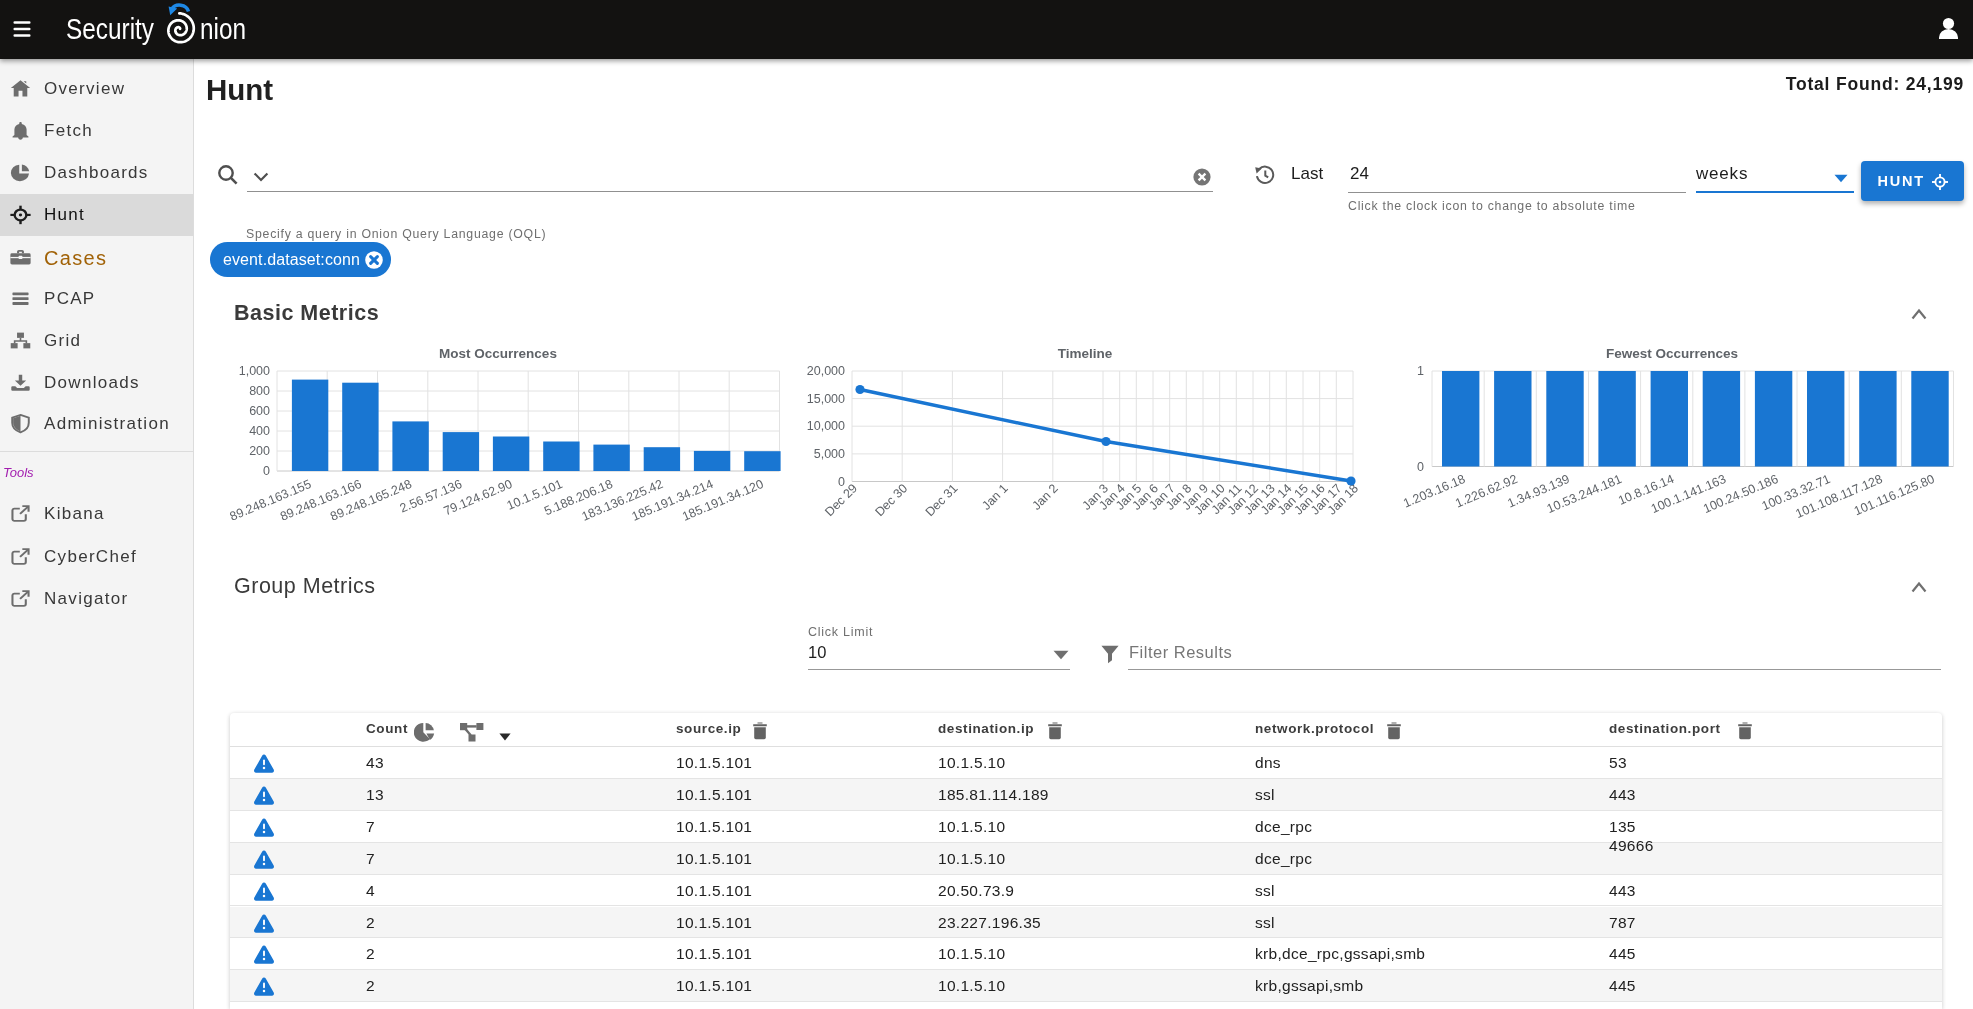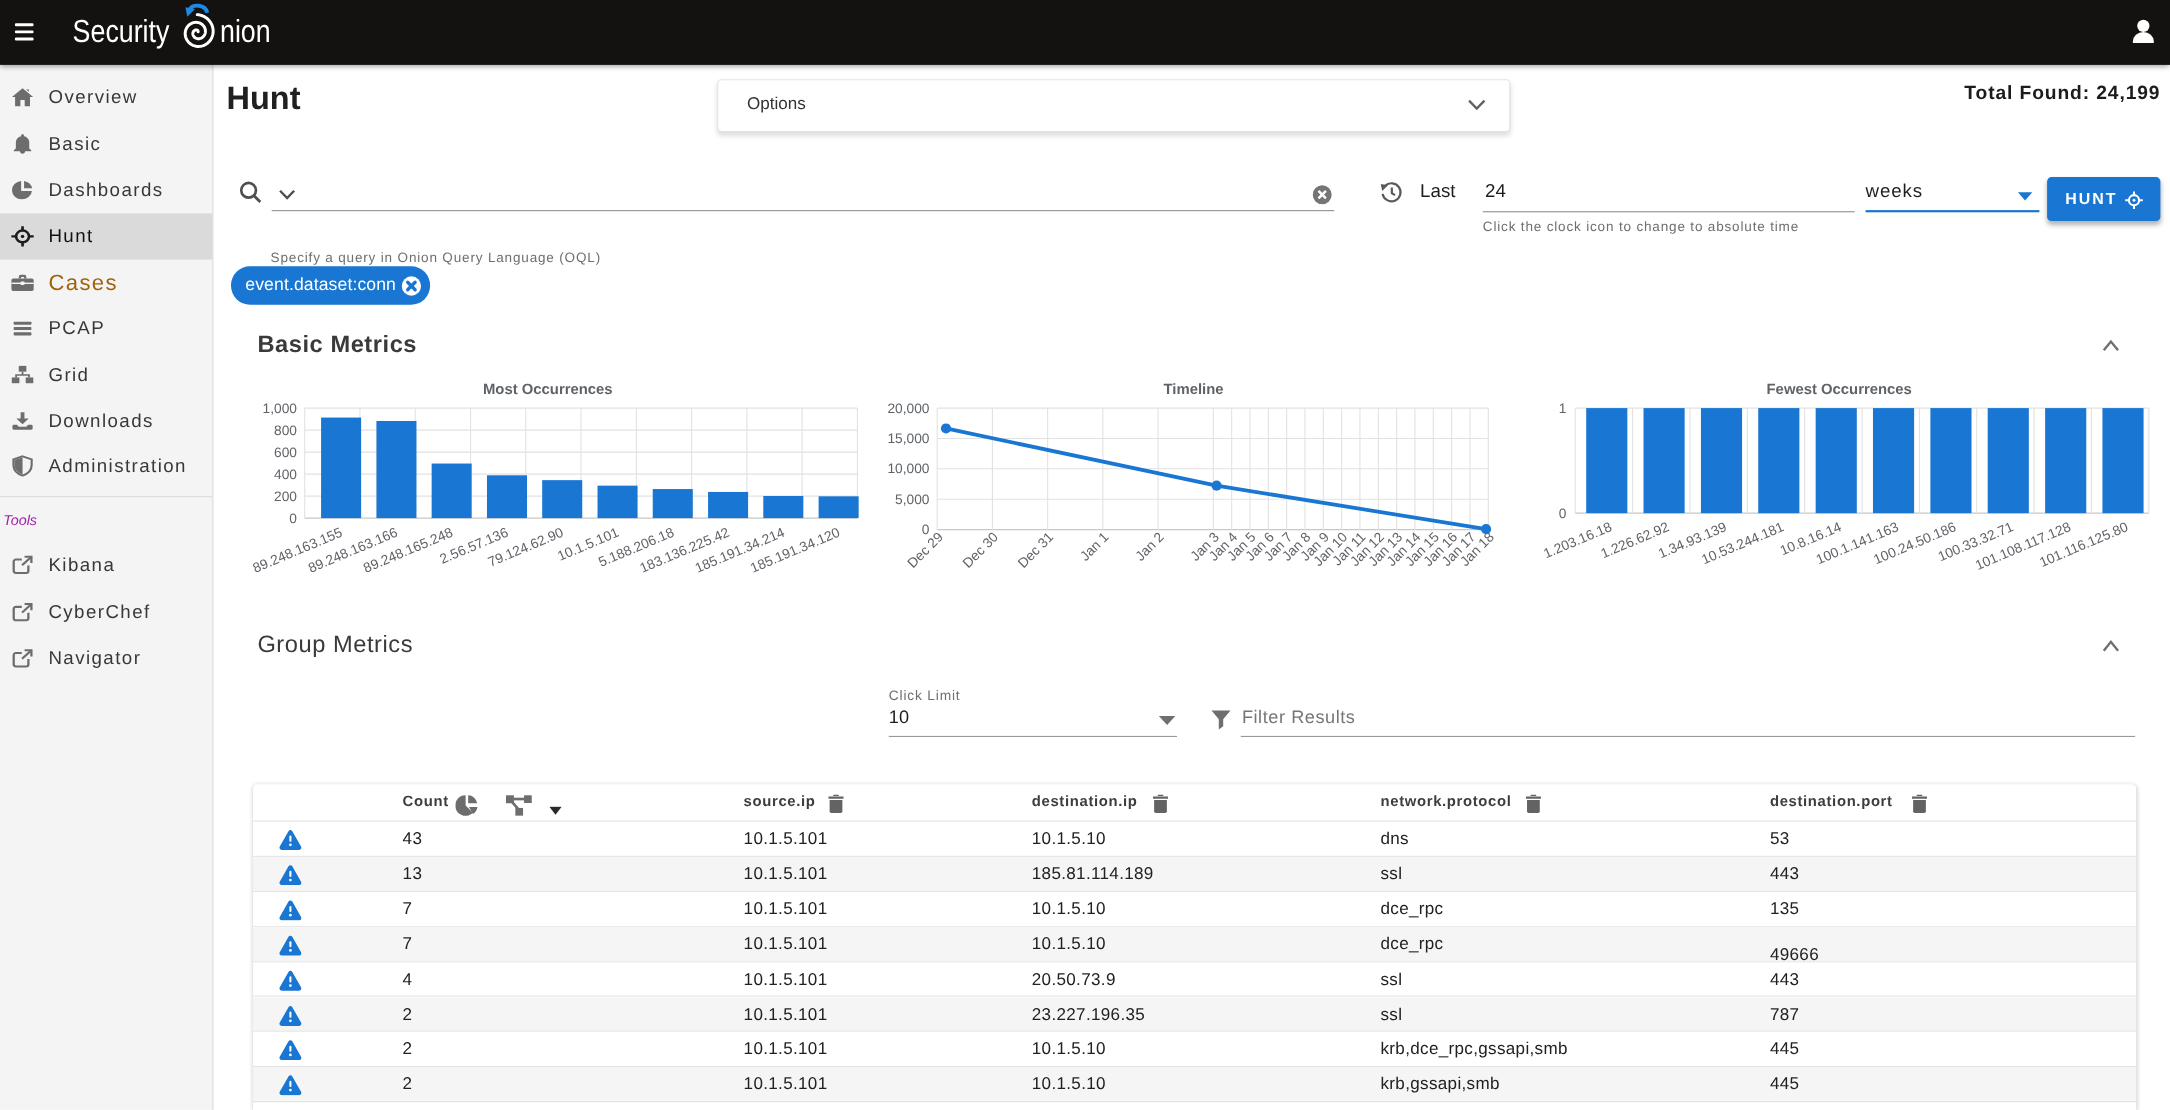--- a/index.html
+++ b/index.html
@@ -16,21 +16,21 @@
 
 <div class="abs" style="left:0;top:59px;width:193px;height:950px;background:#f4f4f4;border-right:1px solid #dcdcdc;">
 <div style="position:absolute;left:0;top:135px;width:193px;height:42px;background:#dadada;"></div>
 <svg style="position:absolute;left:9px;top:18.5px;" width="23" height="21" viewBox="0 0 20 20" preserveAspectRatio="none">
         <path d="M10 2.1 L1.6 9.6 H4.1 V17.6 H8.3 V12.2 H11.7 V17.6 H15.9 V9.6 H18.4 Z M15 3.2 h-2.3 l2.3 2 z" fill="#6d6d6d"></path>
       </svg>
 <div style="position:absolute;left:44px;top:19.5px;font-size:17px;letter-spacing:1.3px;color:#383838;">Overview</div>
 <svg style="position:absolute;left:9px;top:60.5px;" width="23" height="21" viewBox="0 0 20 20" preserveAspectRatio="none">
         <path d="M10 18.8 c1.15 0 2.05-.9 2.05-2.05 h-4.1 c0 1.15 .9 2.05 2.05 2.05 Z M10 1.9 c-.62 0-1.1 .48-1.1 1.1 v.75 C6.3 4.3 4.7 6.5 4.7 9.1 V14.2 L3.1 15.8 V16.6 H16.9 V15.8 L15.3 14.2 V9.1 C15.3 6.5 13.7 4.3 11.1 3.75 V3 c0-.62-.48-1.1-1.1-1.1 Z" fill="#6d6d6d"></path>
       </svg>
-<div style="position:absolute;left:44px;top:61.5px;font-size:17px;letter-spacing:1.3px;color:#383838;">Basic</div>
+<div style="position:absolute;left:44px;top:61.5px;font-size:17px;letter-spacing:1.3px;color:#383838;">Fetch</div>
 <svg style="position:absolute;left:9px;top:102.5px;" width="23" height="21" viewBox="0 0 20 20" preserveAspectRatio="none">
         <path d="M8.9 2.5 A7.9 7.9 0 1 0 17.4 11 L8.9 11 Z" fill="#6d6d6d"></path>
         <path d="M11.2 2.45 A8 8 0 0 1 17.55 8.8 L11.2 8.8 Z" fill="#6d6d6d"></path>
       </svg>
 <div style="position:absolute;left:44px;top:103.5px;font-size:17px;letter-spacing:1.3px;color:#383838;">Dashboards</div>
 <svg style="position:absolute;left:9px;top:144.5px;" width="23" height="21" viewBox="0 0 20 20" preserveAspectRatio="none">
         <circle cx="10" cy="10.4" r="5.1" fill="none" stroke="#1d1d1d" stroke-width="2.1"></circle>
         <circle cx="10" cy="10.4" r="1.4" fill="#1d1d1d"></circle>
         <line x1="10" y1="1.6" x2="10" y2="5.6" stroke="#1d1d1d" stroke-width="2.1"></line>
         <line x1="10" y1="15.2" x2="10" y2="19.2" stroke="#1d1d1d" stroke-width="2.1"></line>
@@ -104,26 +104,20 @@
     <path d="M10.2 13.2 L8.6 4.6 L17.2 6.4 Z" fill="#1e88e5"></path>
   </svg>
   <svg class="abs" style="left:1938px;top:17px;" width="21" height="24" viewBox="0 0 21 24">
     <circle cx="10.5" cy="6.5" r="5.6" fill="#fff"></circle>
     <path d="M1 22 v-1.4 a9.5 8.6 0 0 1 19 0 V22 Z" fill="#fff"></path>
   </svg>
 </div>
 
 <div class="abs" style="left:206px;top:73px;font-size:29.5px;font-weight:bold;letter-spacing:0px;color:#202020;">Hunt</div>
 
-<div class="abs" style="left:652px;top:72px;width:719px;height:46px;background:#fff;border:1px solid #e3e3e3;border-radius:4px;box-shadow:0 3px 5px rgba(0,0,0,0.13);">
-  <div class="abs" style="left:26px;top:13px;font-size:15.5px;color:#333;">Options</div>
-  <svg class="abs" style="left:681px;top:17px;" width="17" height="11" viewBox="0 0 17 11">
-        <polyline points="1.5,1.5 8.5,8.7 15.5,1.5" fill="none" stroke="#616161" stroke-width="2.1"></polyline>
-      </svg>
-</div>
 
 <div class="abs" style="right:9px;top:74px;font-size:17.5px;font-weight:bold;letter-spacing:0.8px;color:#1c1c1c;">Total Found: 24,199</div>
 
 <svg class="abs" style="left:216px;top:163px;" width="24" height="24" viewBox="0 0 24 24">
   <circle cx="10" cy="10" r="6.7" fill="none" stroke="#4f4f4f" stroke-width="2.4"></circle>
   <line x1="14.9" y1="14.9" x2="20.6" y2="20.6" stroke="#4f4f4f" stroke-width="2.6"></line>
 </svg>
 <svg class="abs" style="left:253px;top:171.5px;" width="16" height="10" viewBox="0 0 16 10">
       <polyline points="1.6,1.4 8,8 14.4,1.4" fill="none" stroke="#4f4f4f" stroke-width="2.2"></polyline>
     </svg>
@@ -408,21 +402,21 @@
 <div style="position:absolute;left:0;top:129.7px;width:1712px;height:31.9px;background:#f5f5f5;border-bottom:1px solid #e4e4e4;box-sizing:border-box;"></div>
 <div style="position:absolute;left:23px;top:135.7px;"><svg width="22" height="20" viewBox="0 0 22 20">
           <path d="M11 1.6 c.72 0 1.38.38 1.74 1.01 l7.95 14 c.36.63.36 1.4 0 2.03 -.36.63-1.02 1.01-1.74 1.01 H3.05 c-.72 0-1.38-.38-1.74-1.01 -.36-.63-.36-1.4 0-2.03 l7.95-14 C9.62 1.98 10.28 1.6 11 1.6 Z" fill="#1976d2"></path>
           <rect x="10.05" y="6.6" width="1.9" height="5.6" rx="0.95" fill="#fff"></rect>
           <circle cx="11" cy="15" r="1.25" fill="#fff"></circle>
         </svg></div>
 <div class="td" style="left:136px;top:136.7px;">7</div>
 <div class="td" style="left:446px;top:136.7px;">10.1.5.101</div>
 <div class="td" style="left:708px;top:136.7px;">10.1.5.10</div>
 <div class="td" style="left:1025px;top:136.7px;">dce_rpc</div>
-<div class="td" style="left:1379px;top:147px;">49666</div>
+<div class="td" style="left:1379px;top:124px;">49666</div>
 <div style="position:absolute;left:0;top:161.6px;width:1712px;height:31.9px;background:#ffffff;border-bottom:1px solid #e4e4e4;box-sizing:border-box;"></div>
 <div style="position:absolute;left:23px;top:167.6px;"><svg width="22" height="20" viewBox="0 0 22 20">
           <path d="M11 1.6 c.72 0 1.38.38 1.74 1.01 l7.95 14 c.36.63.36 1.4 0 2.03 -.36.63-1.02 1.01-1.74 1.01 H3.05 c-.72 0-1.38-.38-1.74-1.01 -.36-.63-.36-1.4 0-2.03 l7.95-14 C9.62 1.98 10.28 1.6 11 1.6 Z" fill="#1976d2"></path>
           <rect x="10.05" y="6.6" width="1.9" height="5.6" rx="0.95" fill="#fff"></rect>
           <circle cx="11" cy="15" r="1.25" fill="#fff"></circle>
         </svg></div>
 <div class="td" style="left:136px;top:168.6px;">4</div>
 <div class="td" style="left:446px;top:168.6px;">10.1.5.101</div>
 <div class="td" style="left:708px;top:168.6px;">20.50.73.9</div>
 <div class="td" style="left:1025px;top:168.6px;">ssl</div>

